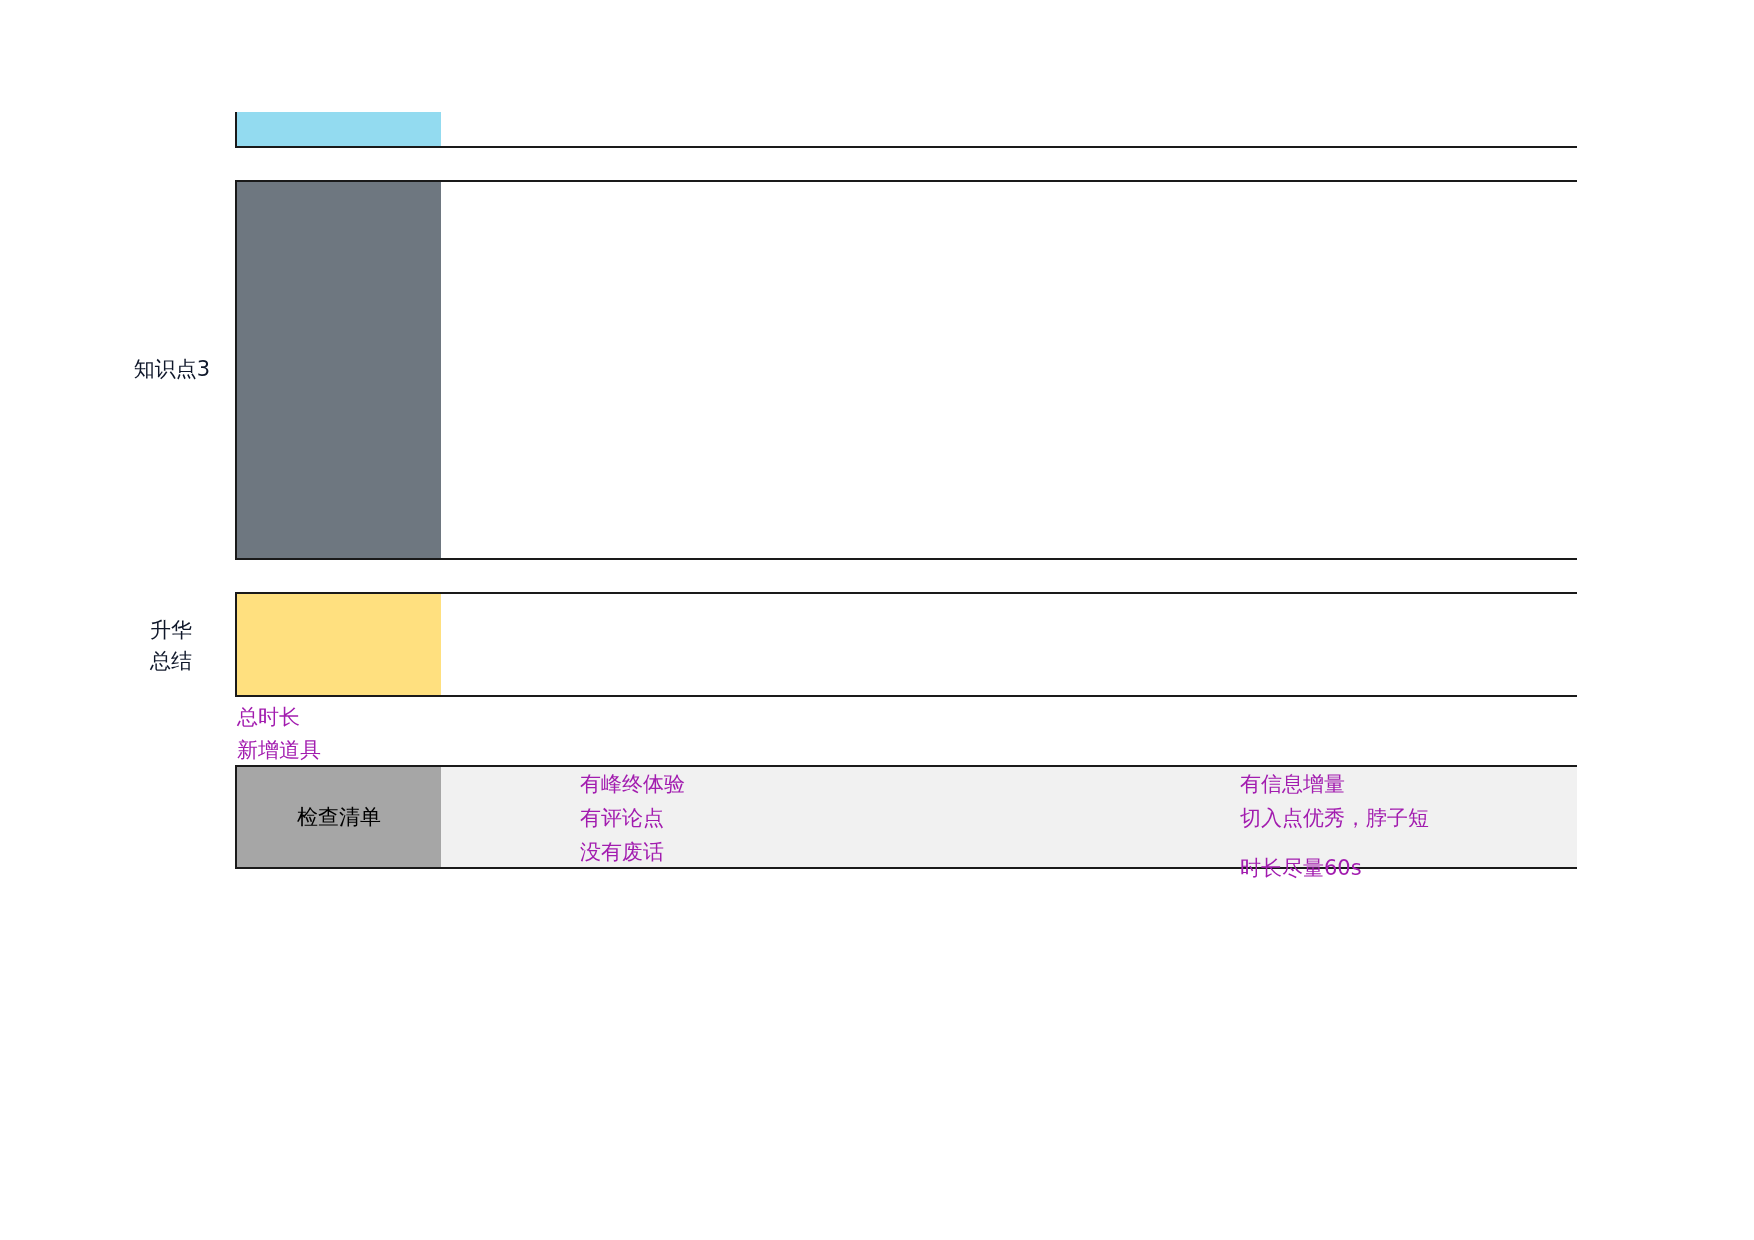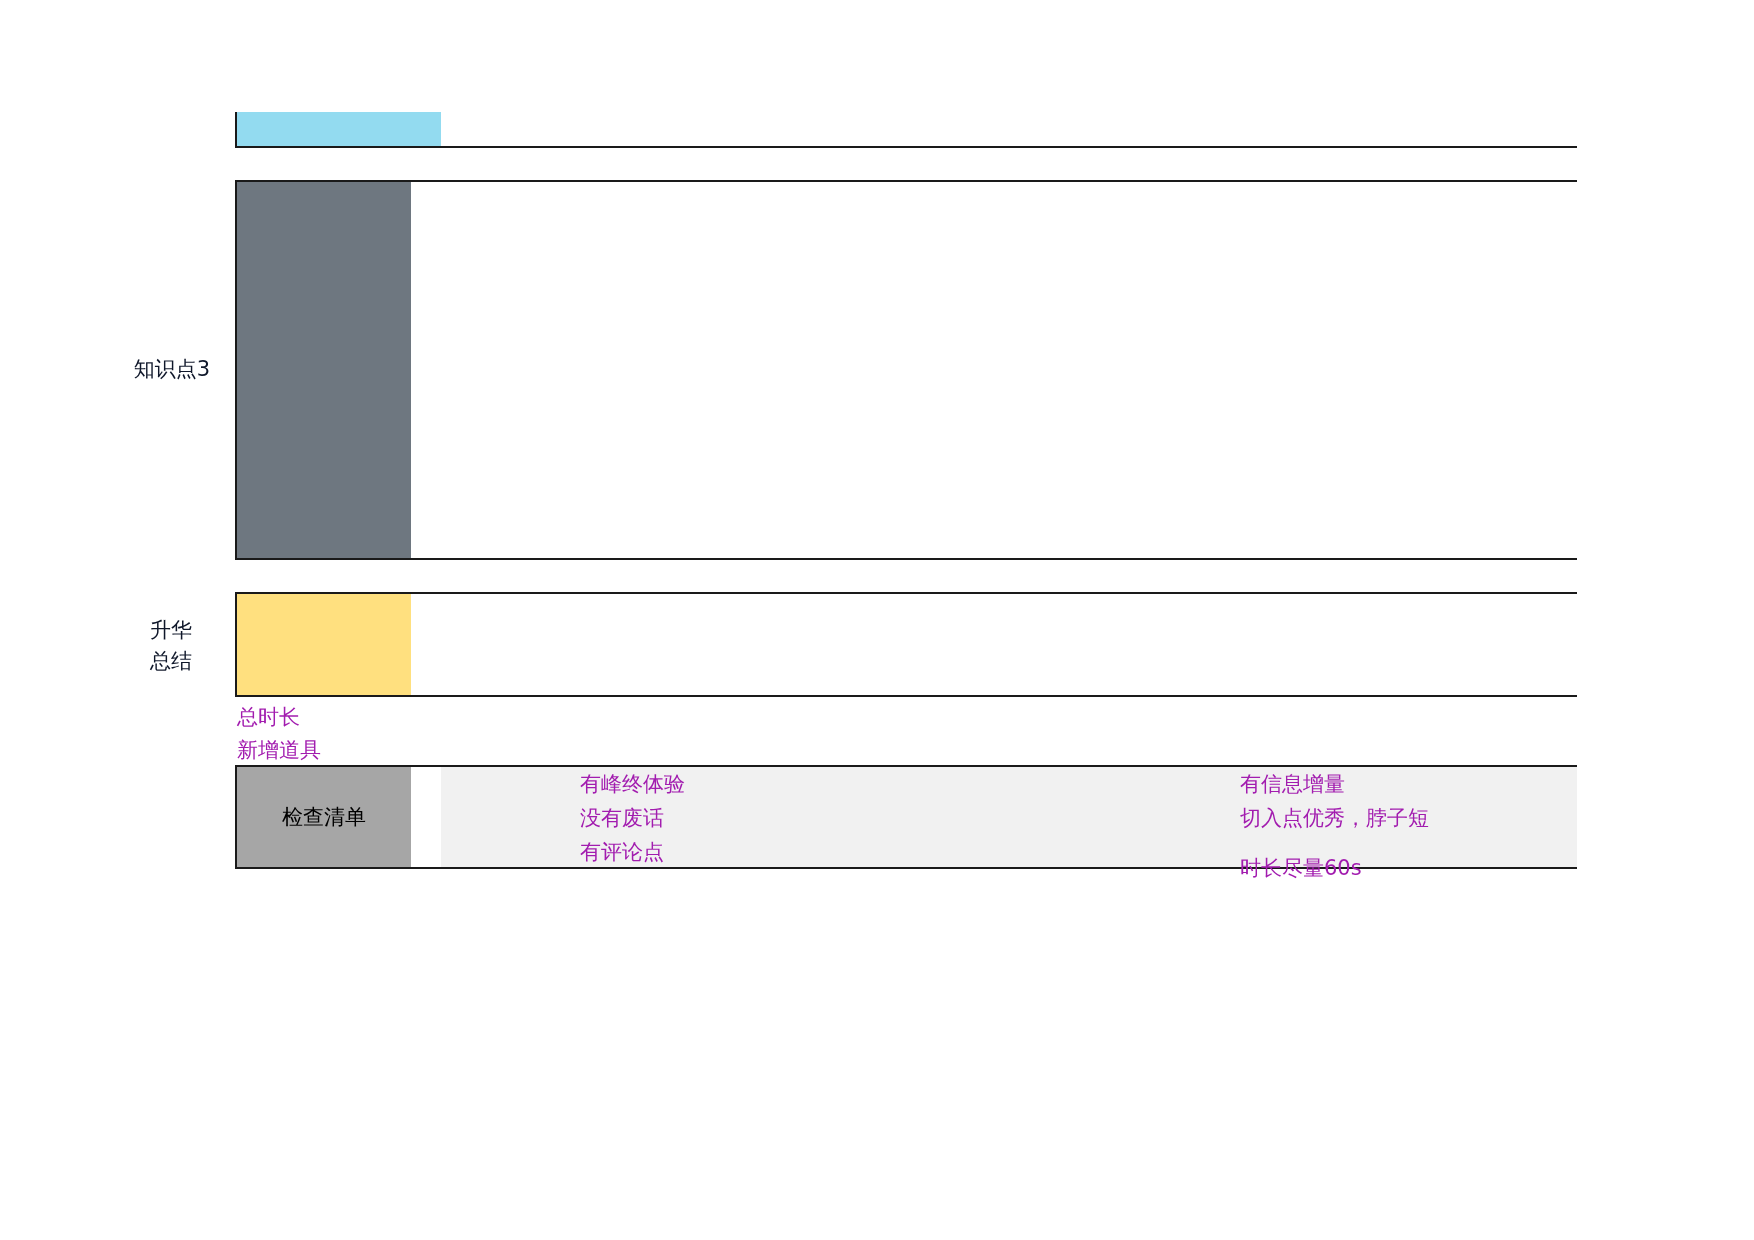--- a/index.html
+++ b/index.html
@@ -1,21 +1,21 @@
 <!DOCTYPE html>
 <html><head>
   <meta charset="utf-8">
   <style>
     html, body { margin: 0; padding: 0; background: #ffffff; }
     body { width: 1754px; height: 1240px; position: relative; overflow: hidden;
            font-family: "DejaVu Sans", sans-serif; }
     .abs { position: absolute; }
     .hline { position: absolute; left: 236px; width: 1341px; height: 2px; background: #1a1a1a; }
     .vline { position: absolute; left: 235px; width: 2px; background: #1a1a1a; }
-    .cell { position: absolute; left: 237px; width: 174px; }
+    .cell { position: absolute; left: 237px; width: 204px; }
     .side-label { position: absolute; color: #0f172a; font-size: 21px; text-align: center; line-height: 31px; }
     .center-text { position: absolute; text-align: left; color: #a21caf; font-size: 21px; line-height: 34px; }
   </style>
 </head>
 <body>
 
 <div class="abs" style="left:235px; top:112px; width:1342px; height:36px;">
   <div style="position:absolute; left:2px; top:0; width:204px; height:34px; background:#93dbf0;"></div>
 </div>
 <div class="vline" style="top:112px; height:36px;"></div>
@@ -42,20 +42,20 @@
 <div class="hline" style="top:765px;"></div>
 <div class="abs" style="left:441px; top:767px; width:1136px; height:100px; background:#f1f1f1;"></div>
 <div class="cell" style="top:767px; height:100px; background:#a6a6a6;">
   <div style="text-align:center; line-height:100px; font-size:21px; color:#000;">检查清单</div>
 </div>
 <div class="vline" style="top:765px; height:104px;"></div>
 <div class="hline" style="top:867px;"></div>
 
 <div class="abs" style="left:580px; top:767px; width:314px;">
   <div class="center-text" style="position:static;">有峰终体验</div>
+  <div class="center-text" style="position:static;">有评论点</div>
   <div class="center-text" style="position:static;">没有废话</div>
-  <div class="center-text" style="position:static;">有评论点</div>
 </div>
 <div class="abs" style="left:1240px; top:767px; width:316px;">
   <div class="center-text" style="position:static;">有信息增量</div>
   <div class="center-text" style="position:static;">切入点优秀，脖子短</div>
   <div class="center-text" style="position:static;margin-top:16px;">时长尽量60s</div>
 </div>
 
 </body></html>

